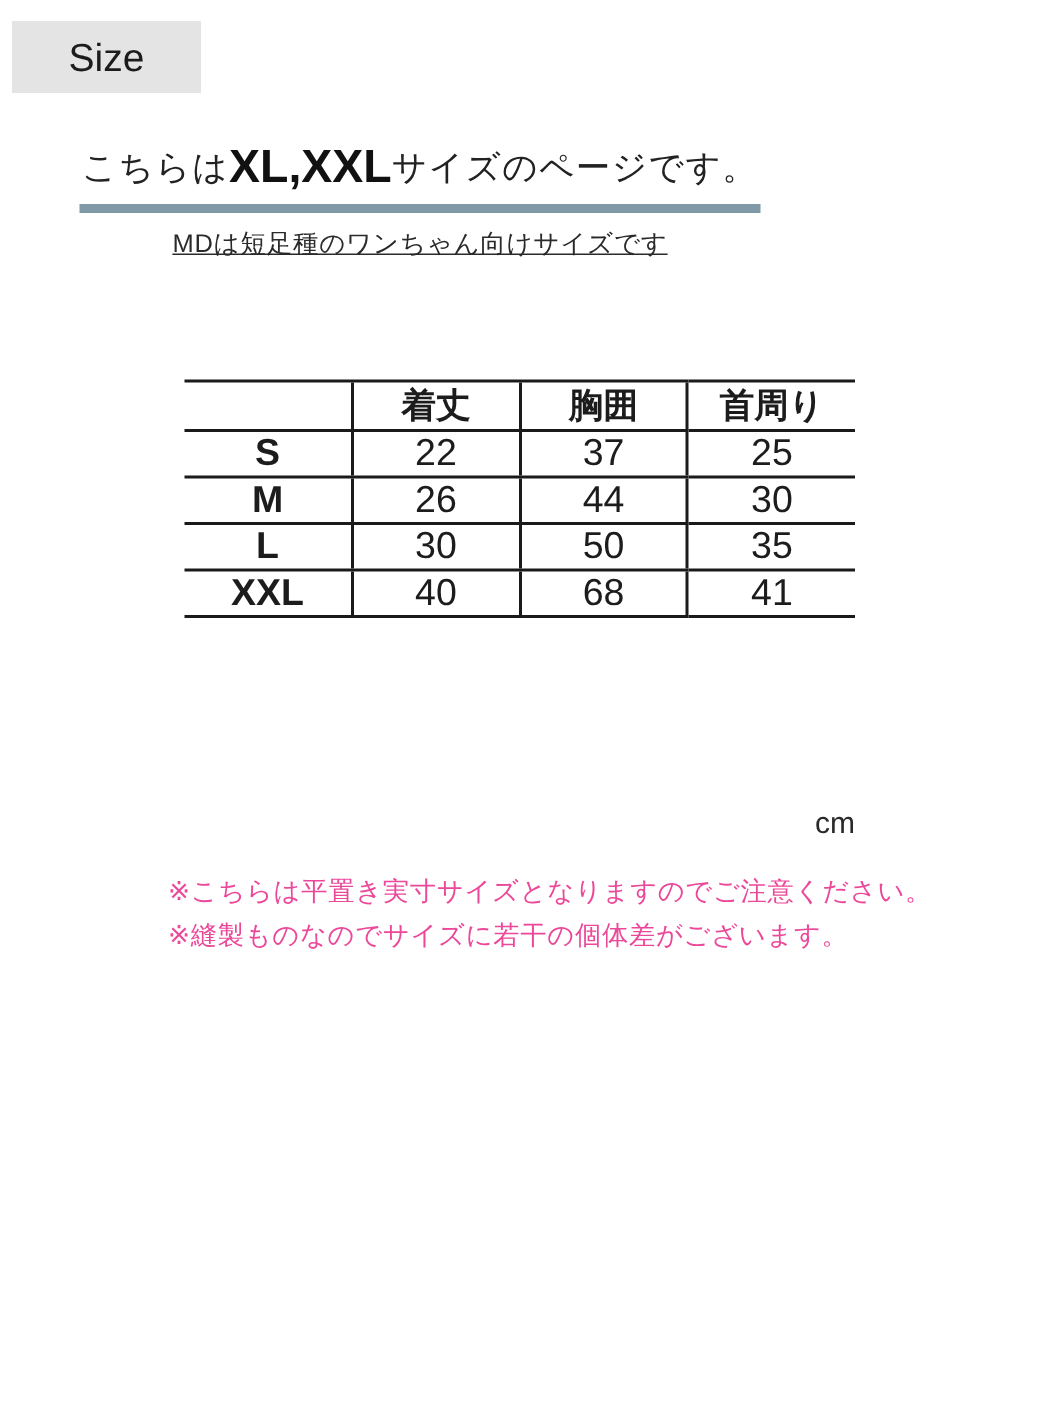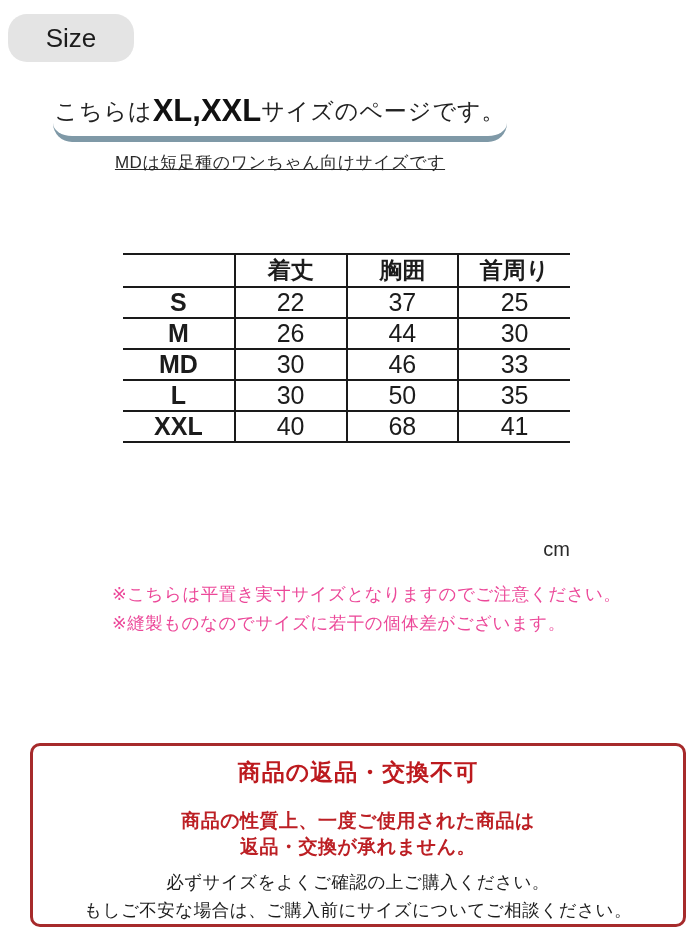--- a/index.html
+++ b/index.html
@@ -1,15 +1,15 @@
 <!DOCTYPE html>
 <html><head>
 <meta charset="utf-8">
 <style>
-  * { margin: 0; padding: 0; box-sizing: border-box; border-radius: 19px; }
+  * { margin: 0; padding: 0; box-sizing: border-box; }
   html, body { background: #ffffff; }
   body {
     font-family: "Liberation Sans", "DejaVu Sans", sans-serif;
     color: #1c1c1c;
     width: 700px;
   }
   .page {
     position: relative;
     width: 700px;
     height: 950px;
@@ -172,26 +172,20 @@
         <td>37</td>
         <td>25</td>
       </tr>
       <tr>
         <td class="row-label">M</td>
         <td>26</td>
         <td>44</td>
         <td>30</td>
       </tr>
       <tr>
-        <td class="row-label">MD</td>
-        <td>30</td>
-        <td>46</td>
-        <td>33</td>
-      </tr>
-      <tr>
         <td class="row-label">L</td>
         <td>30</td>
         <td>50</td>
         <td>35</td>
       </tr>
       <tr>
         <td class="row-label">XXL</td>
         <td>40</td>
         <td>68</td>
         <td>41</td>
@@ -199,25 +193,14 @@
     </tbody>
   </table>
 
   <div class="unit-label">cm</div>
 
   <div class="notes">
     <div>※こちらは平置き実寸サイズとなりますのでご注意ください。</div>
     <div>※縫製ものなのでサイズに若干の個体差がございます。</div>
   </div>
 
-  <div class="warning-box">
-    <div class="warning-title">商品の返品・交換不可</div>
-    <div class="warning-red">
-      <div>商品の性質上、一度ご使用された商品は</div>
-      <div>返品・交換が承れません。</div>
-    </div>
-    <div class="warning-black">
-      <div>必ずサイズをよくご確認の上ご購入ください。</div>
-      <div>もしご不安な場合は、ご購入前にサイズについてご相談ください。</div>
-    </div>
-  </div>
 
 </div>
 
 </body></html>

